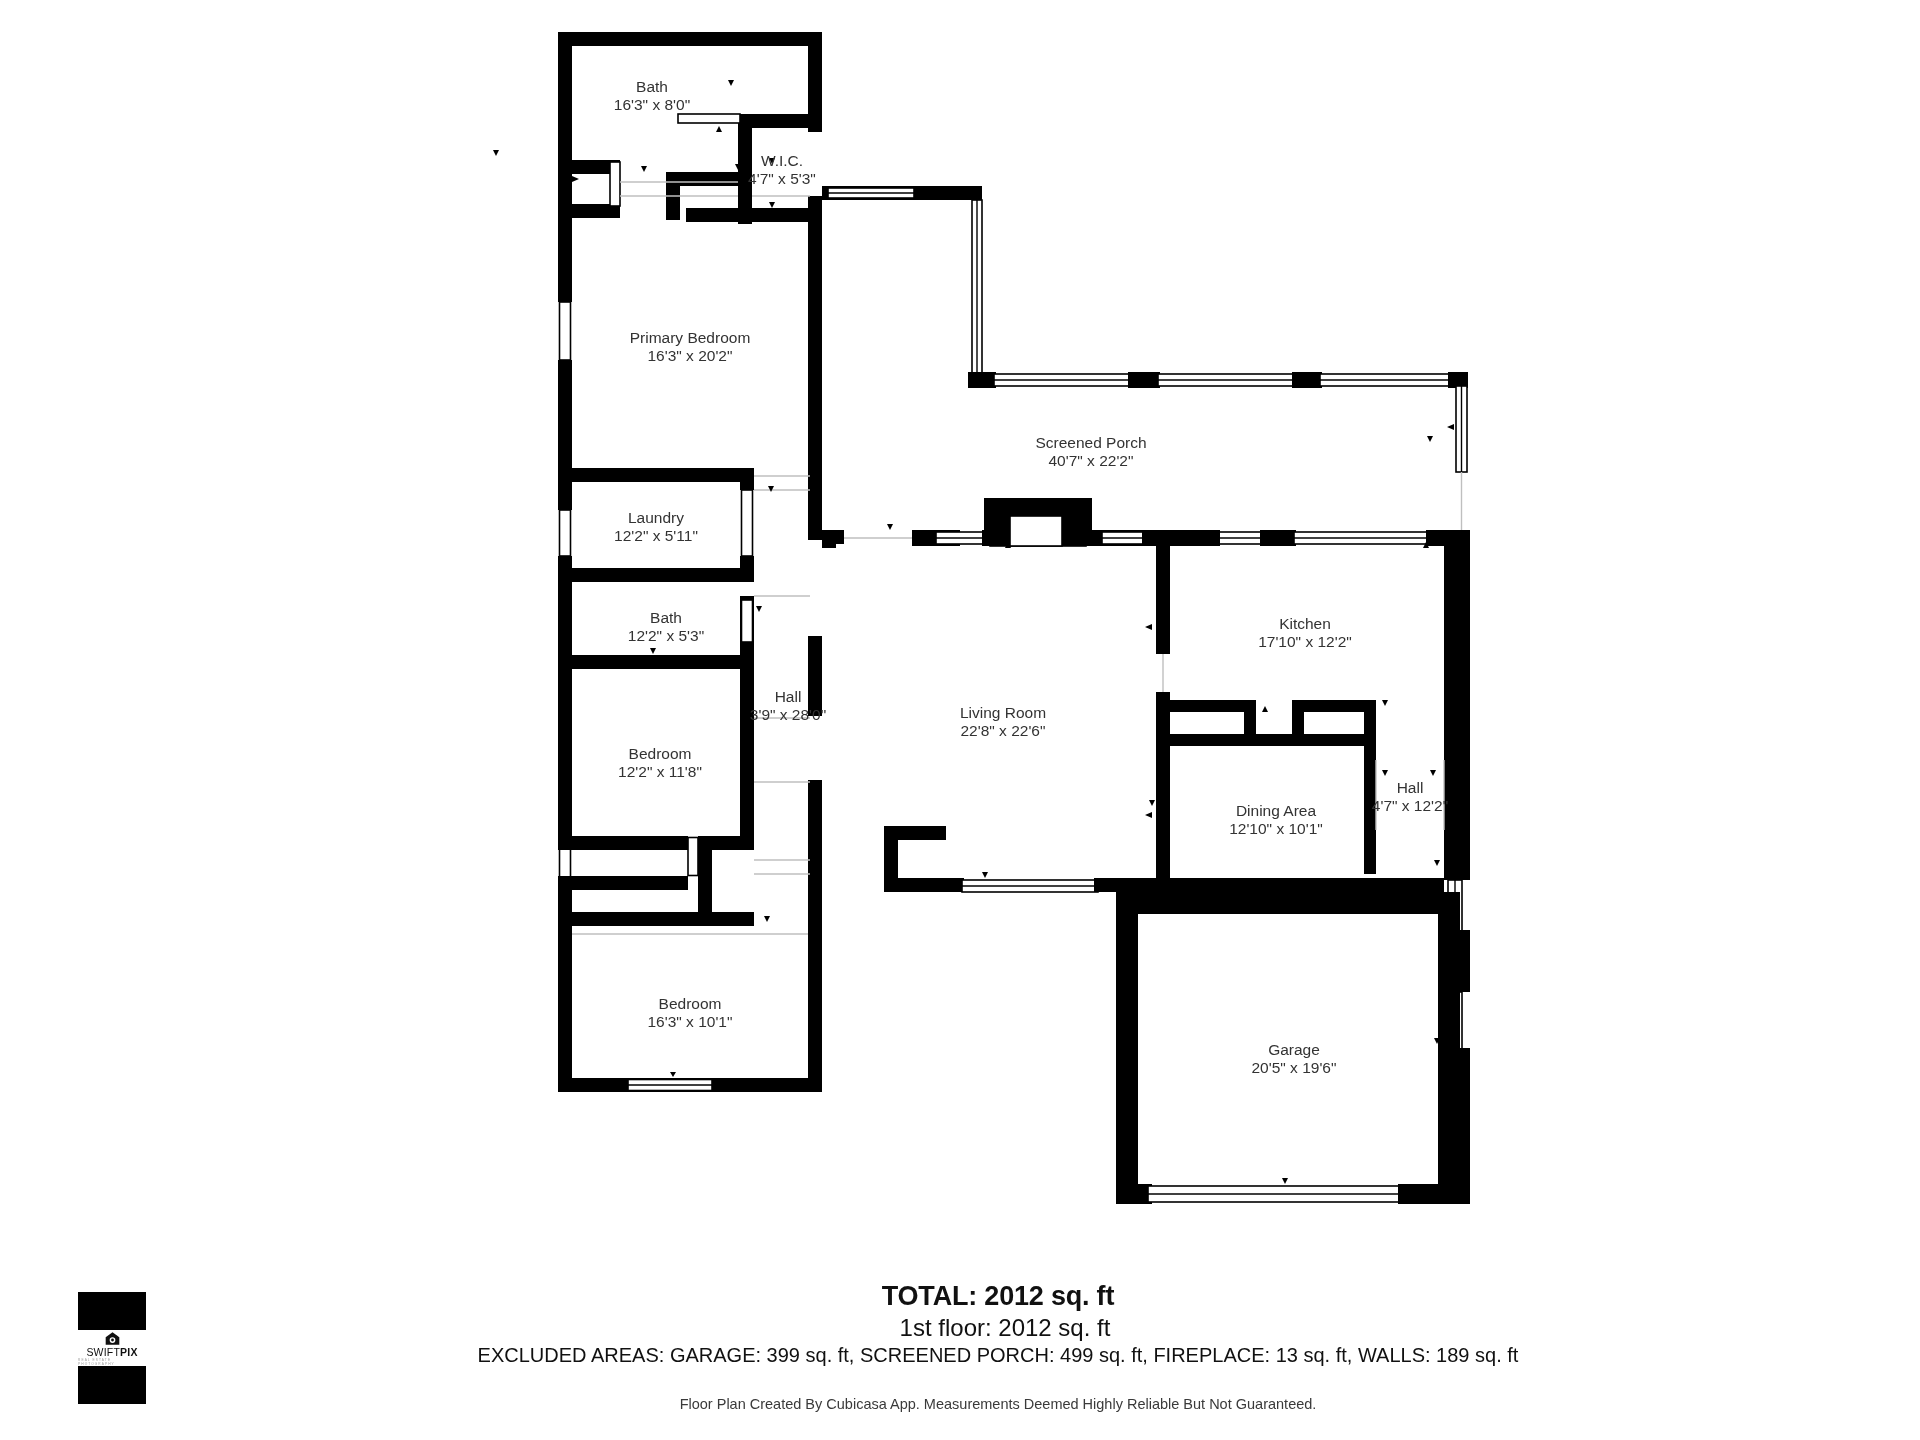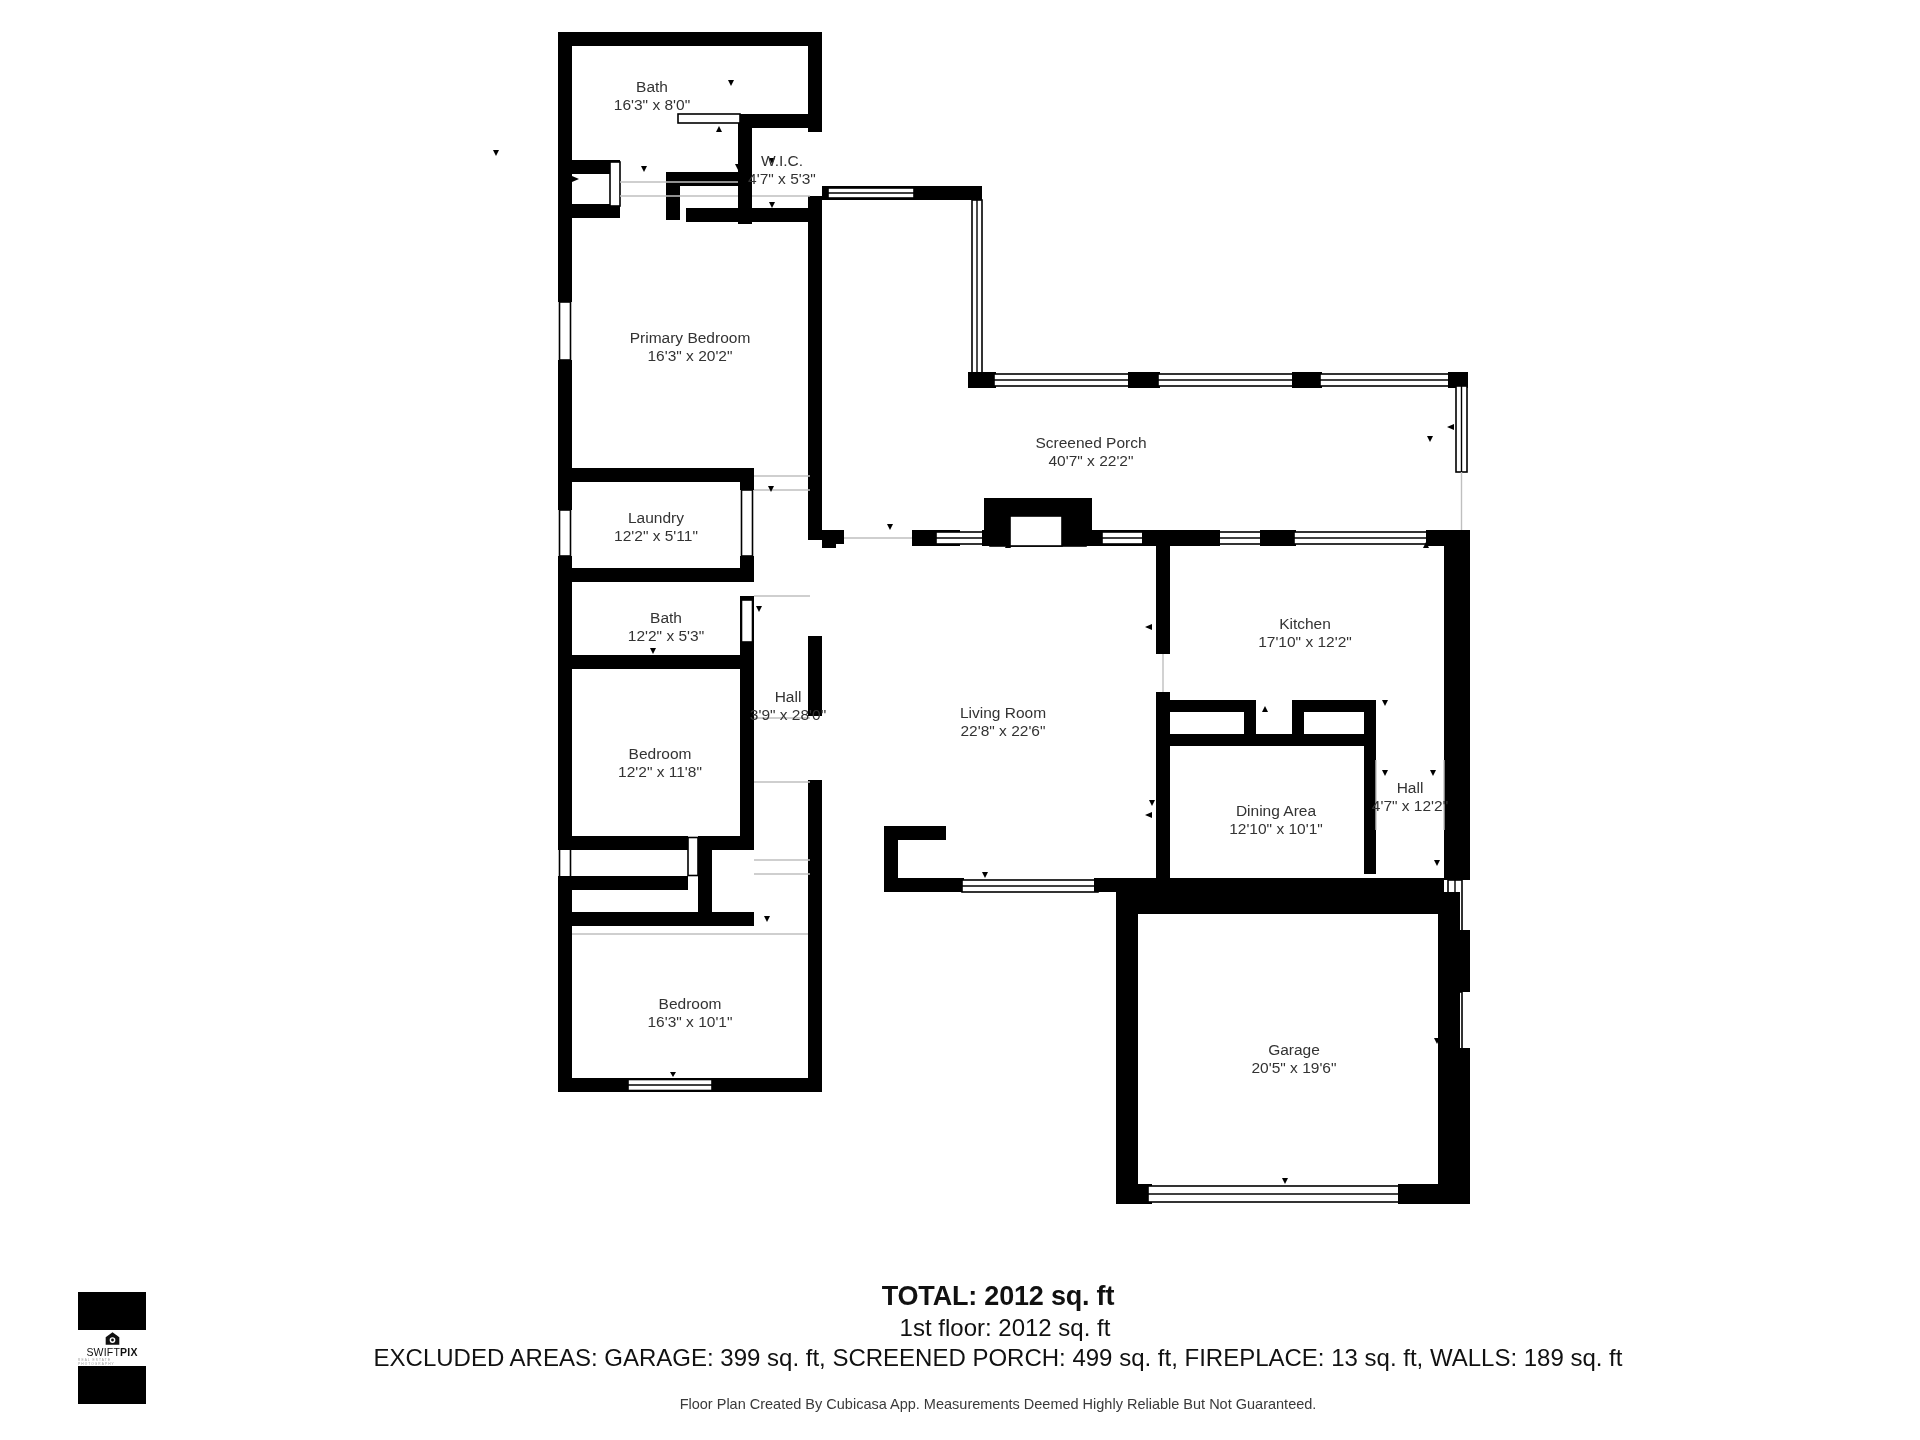--- a/index.html
+++ b/index.html
@@ -61,21 +61,21 @@
     font-weight: bold;
     letter-spacing: -0.2px;
     line-height: 1.22;
   }
   #summary .floorline {
     font-size: 24px;
     line-height: 1.26;
     padding-left: 14px;
   }
   #summary .excluded {
-    font-size: 24px;
+    font-size: 20px;
     line-height: 1.26;
     max-width: 1300px;
     margin: 0 auto;
   }
   #disclaimer {
     position: absolute;
     left: 0;
     top: 1396px;
     width: 1920px;
     text-align: center;

